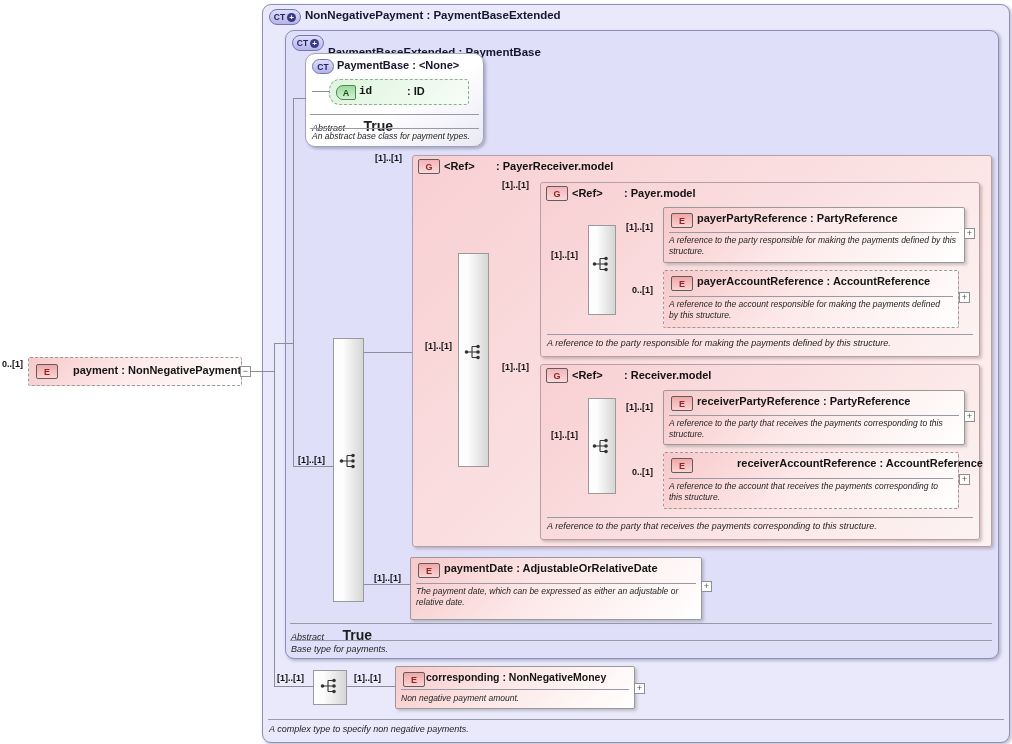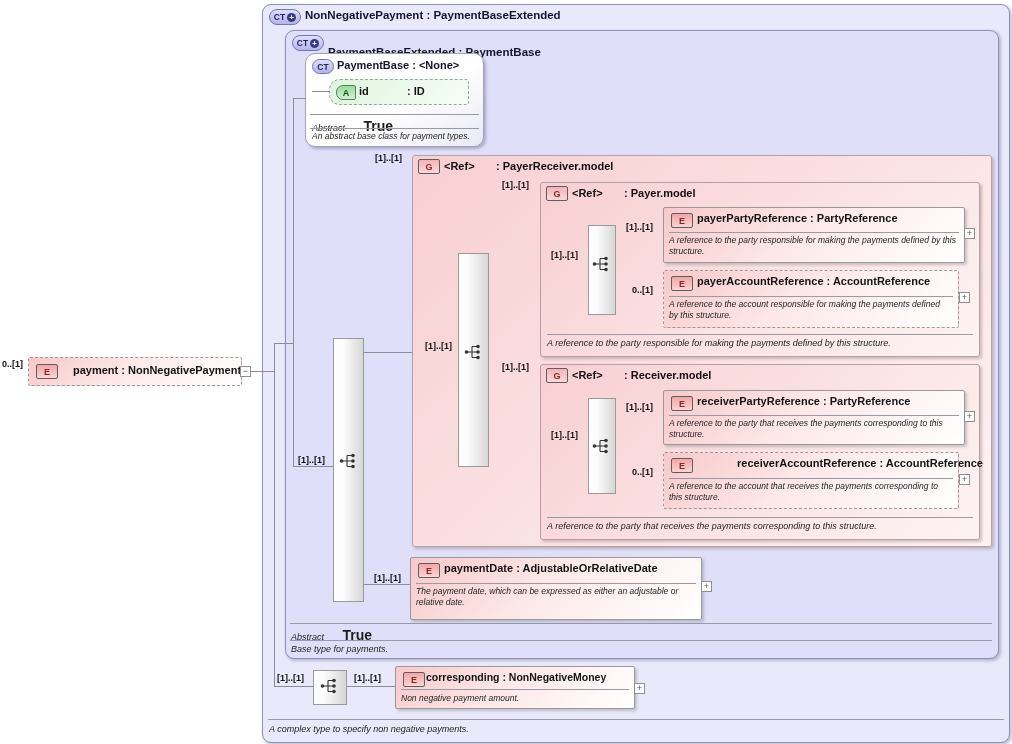--- a/index.html
+++ b/index.html
@@ -85,21 +85,21 @@
     </div>
     <div class="divider" style="left:4px;top:74px;width:169px;"></div>
     <div class="el-desc" style="left:6px;top:77px;white-space:nowrap;">An abstract base class for payment types.</div>
   </div>
 
   <div class="hline" style="left:312px;top:91px;width:18px;"></div>
   <div class="attr" style="left:329px;top:79px;width:138px;height:24px;">
     <div class="abadge" style="left:6px;top:5px;">
       <span>A</span>
     </div>
-    <div class="el-title" style="left:29px;top:5px;">id</div>
+    <div class="el-title" style="left:29px;top:5px;font-family:Liberation Mono, monospace;">id</div>
     <div class="el-title" style="left:77px;top:5px;">: ID</div>
   </div>
 
   <div class="card" style="left:2px;top:359px;">0..[1]</div>
   <div class="box-el dashed" style="left:28px;top:357px;width:212px;height:27px;">
     <div class="ebadge" style="left:7px;top:6px;">
       <span>E</span>
     </div>
     <div class="el-title" style="left:44px;top:6px;">payment : NonNegativePayment</div>
   </div>

